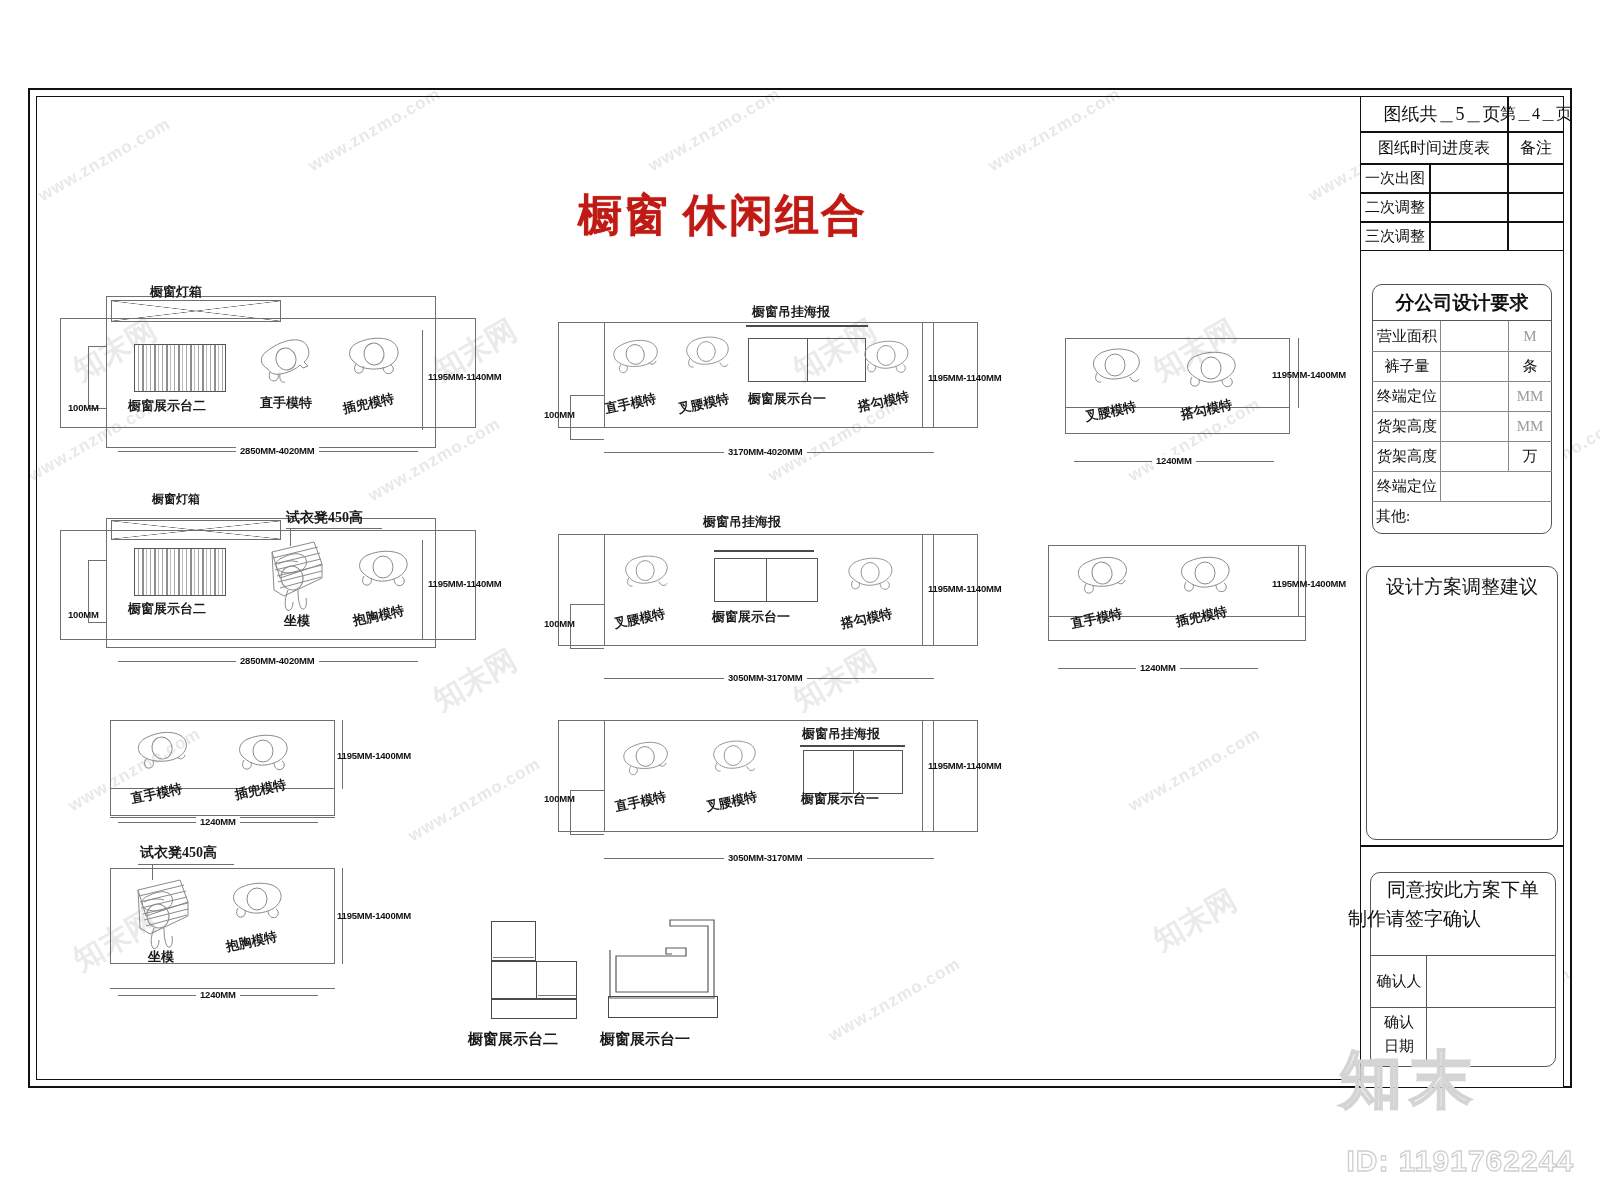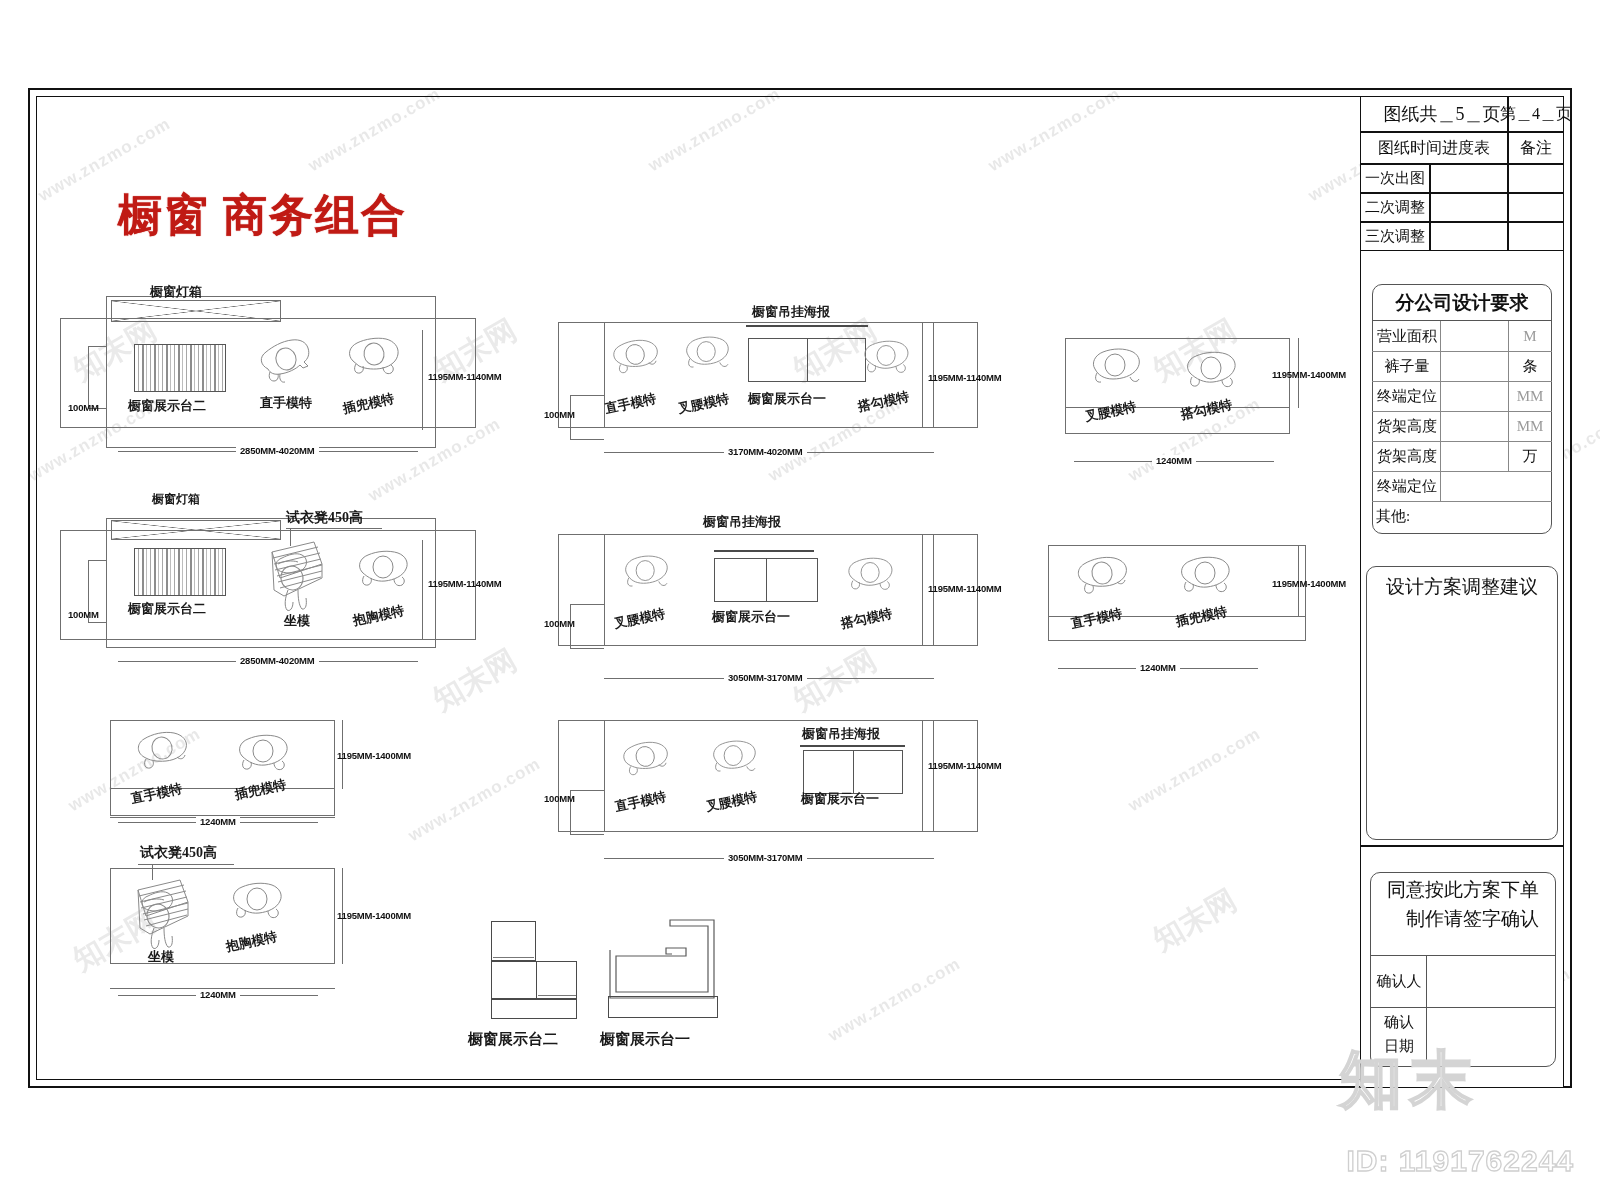--- a/index.html
+++ b/index.html
@@ -169,21 +169,21 @@
     <div class="wm-cn" style="left:1440px;top:620px;">知末网</div>
     <div class="wm-cn" style="left:430px; top:660px;">知末网</div>
     <div class="wm-cn" style="left:790px; top:660px;">知末网</div>
     <div class="wm-cn" style="left:70px;  top:920px;">知末网</div>
     <div class="wm-cn" style="left:1150px;top:900px;">知末网</div>
   </div>
 
   <div class="frame-outer"></div>
   <div class="frame-inner"></div>
 
-  <div class="red-title" style="left:118px; top:186px;">橱窗 商务组合</div>
+  <div class="red-title" style="left:578px; top:186px;">橱窗 休闲组合</div>
 
   <div>
 
     <div class="rect" style="left:106px; top:296px; width:330px; height:152px;"></div>
 
     <div class="rect" style="left:60px; top:318px; width:416px; height:110px;"></div>
 
     <div class="lightbox" style="left:111px; top:300px; width:170px; height:22px;"></div>
     <div class="cad-label" style="left:150px; top:283px;">橱窗灯箱</div>
 
@@ -626,21 +626,21 @@
     <div class="vline" style="left:1440px; top:321px; height:180px; border-left:1px solid #888;"></div>
     <div class="vline" style="left:1508px; top:321px; height:150px; border-left:1px solid #888;"></div>
 
     <div class="rounded-box" style="left:1366px; top:566px; width:192px; height:274px;"></div>
     <div class="tb-text" style="left:1366px; top:568px; width:192px; height:38px; font-size:19px;">设计方案调整建议</div>
 
     <div class="tb" style="left:1360px; top:846px; width:204px; height:242px; border-top:1px solid #111;"></div>
 
     <div class="rounded-box" style="left:1370px; top:872px; width:186px; height:195px;"></div>
     <div class="tb-text" style="left:1370px; top:874px; width:186px; height:32px; font-size:19px;">同意按此方案下单</div>
-    <div class="tb-text" style="left:1370px; top:903px; width:205px; height:32px; font-size:19px;">制作请签字确认</div>
+    <div class="tb-text" style="left:1312px; top:903px; width:205px; height:32px; font-size:19px;">制作请签字确认</div>
     <div class="hline" style="left:1370px; top:955px; width:186px; border-top:1px solid #555;"></div>
     <div class="tb-text" style="left:1372px; top:955px; width:54px; height:52px; font-size:15px;">确认人</div>
     <div class="tb-text" style="left:1428px; top:955px; width:126px; height:52px; font-size:14px;"></div>
     <div class="hline" style="left:1370px; top:1007px; width:186px; border-top:1px solid #555;"></div>
     <div class="vline" style="left:1426px; top:955px; height:112px; border-left:1px solid #555;"></div>
     <div class="tb-text" style="left:1372px; top:1010px; width:54px; height:24px; font-size:15px;">确认</div>
     <div class="tb-text" style="left:1372px; top:1034px; width:54px; height:24px; font-size:15px;">日期</div>
     <div class="tb-text" style="left:1428px; top:1007px; width:126px; height:58px; font-size:14px;"></div>
   </div>
 

